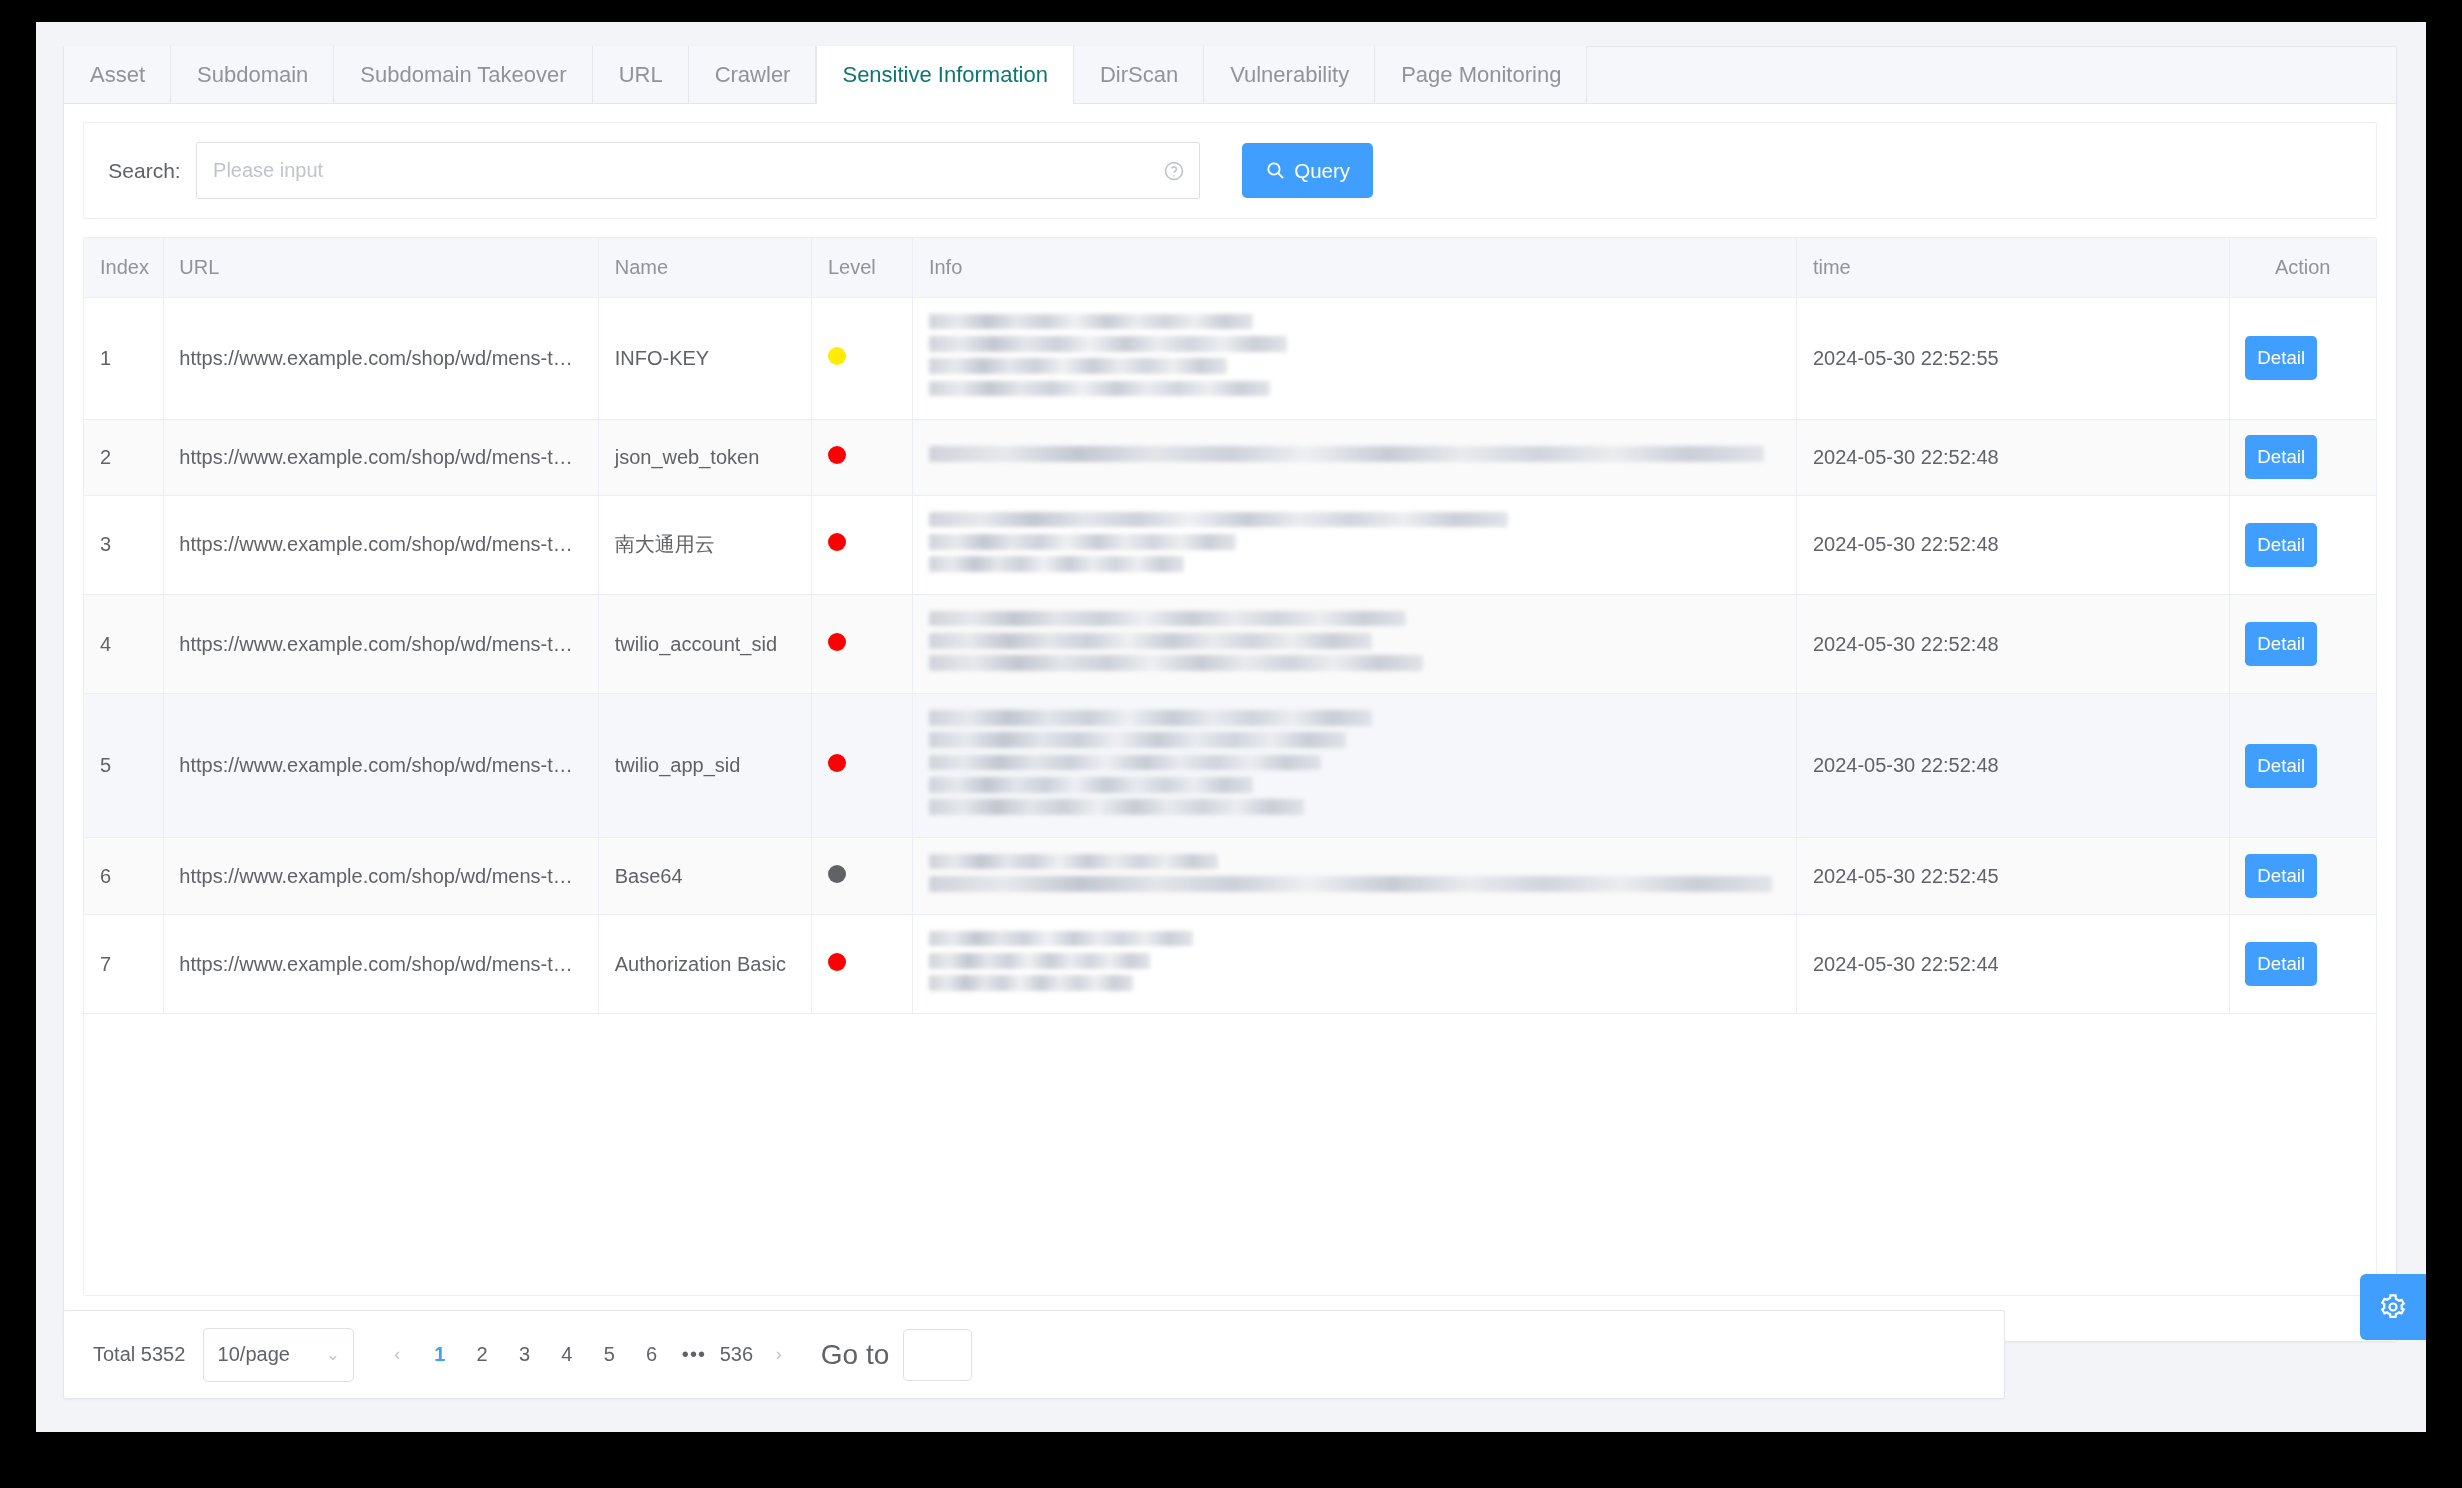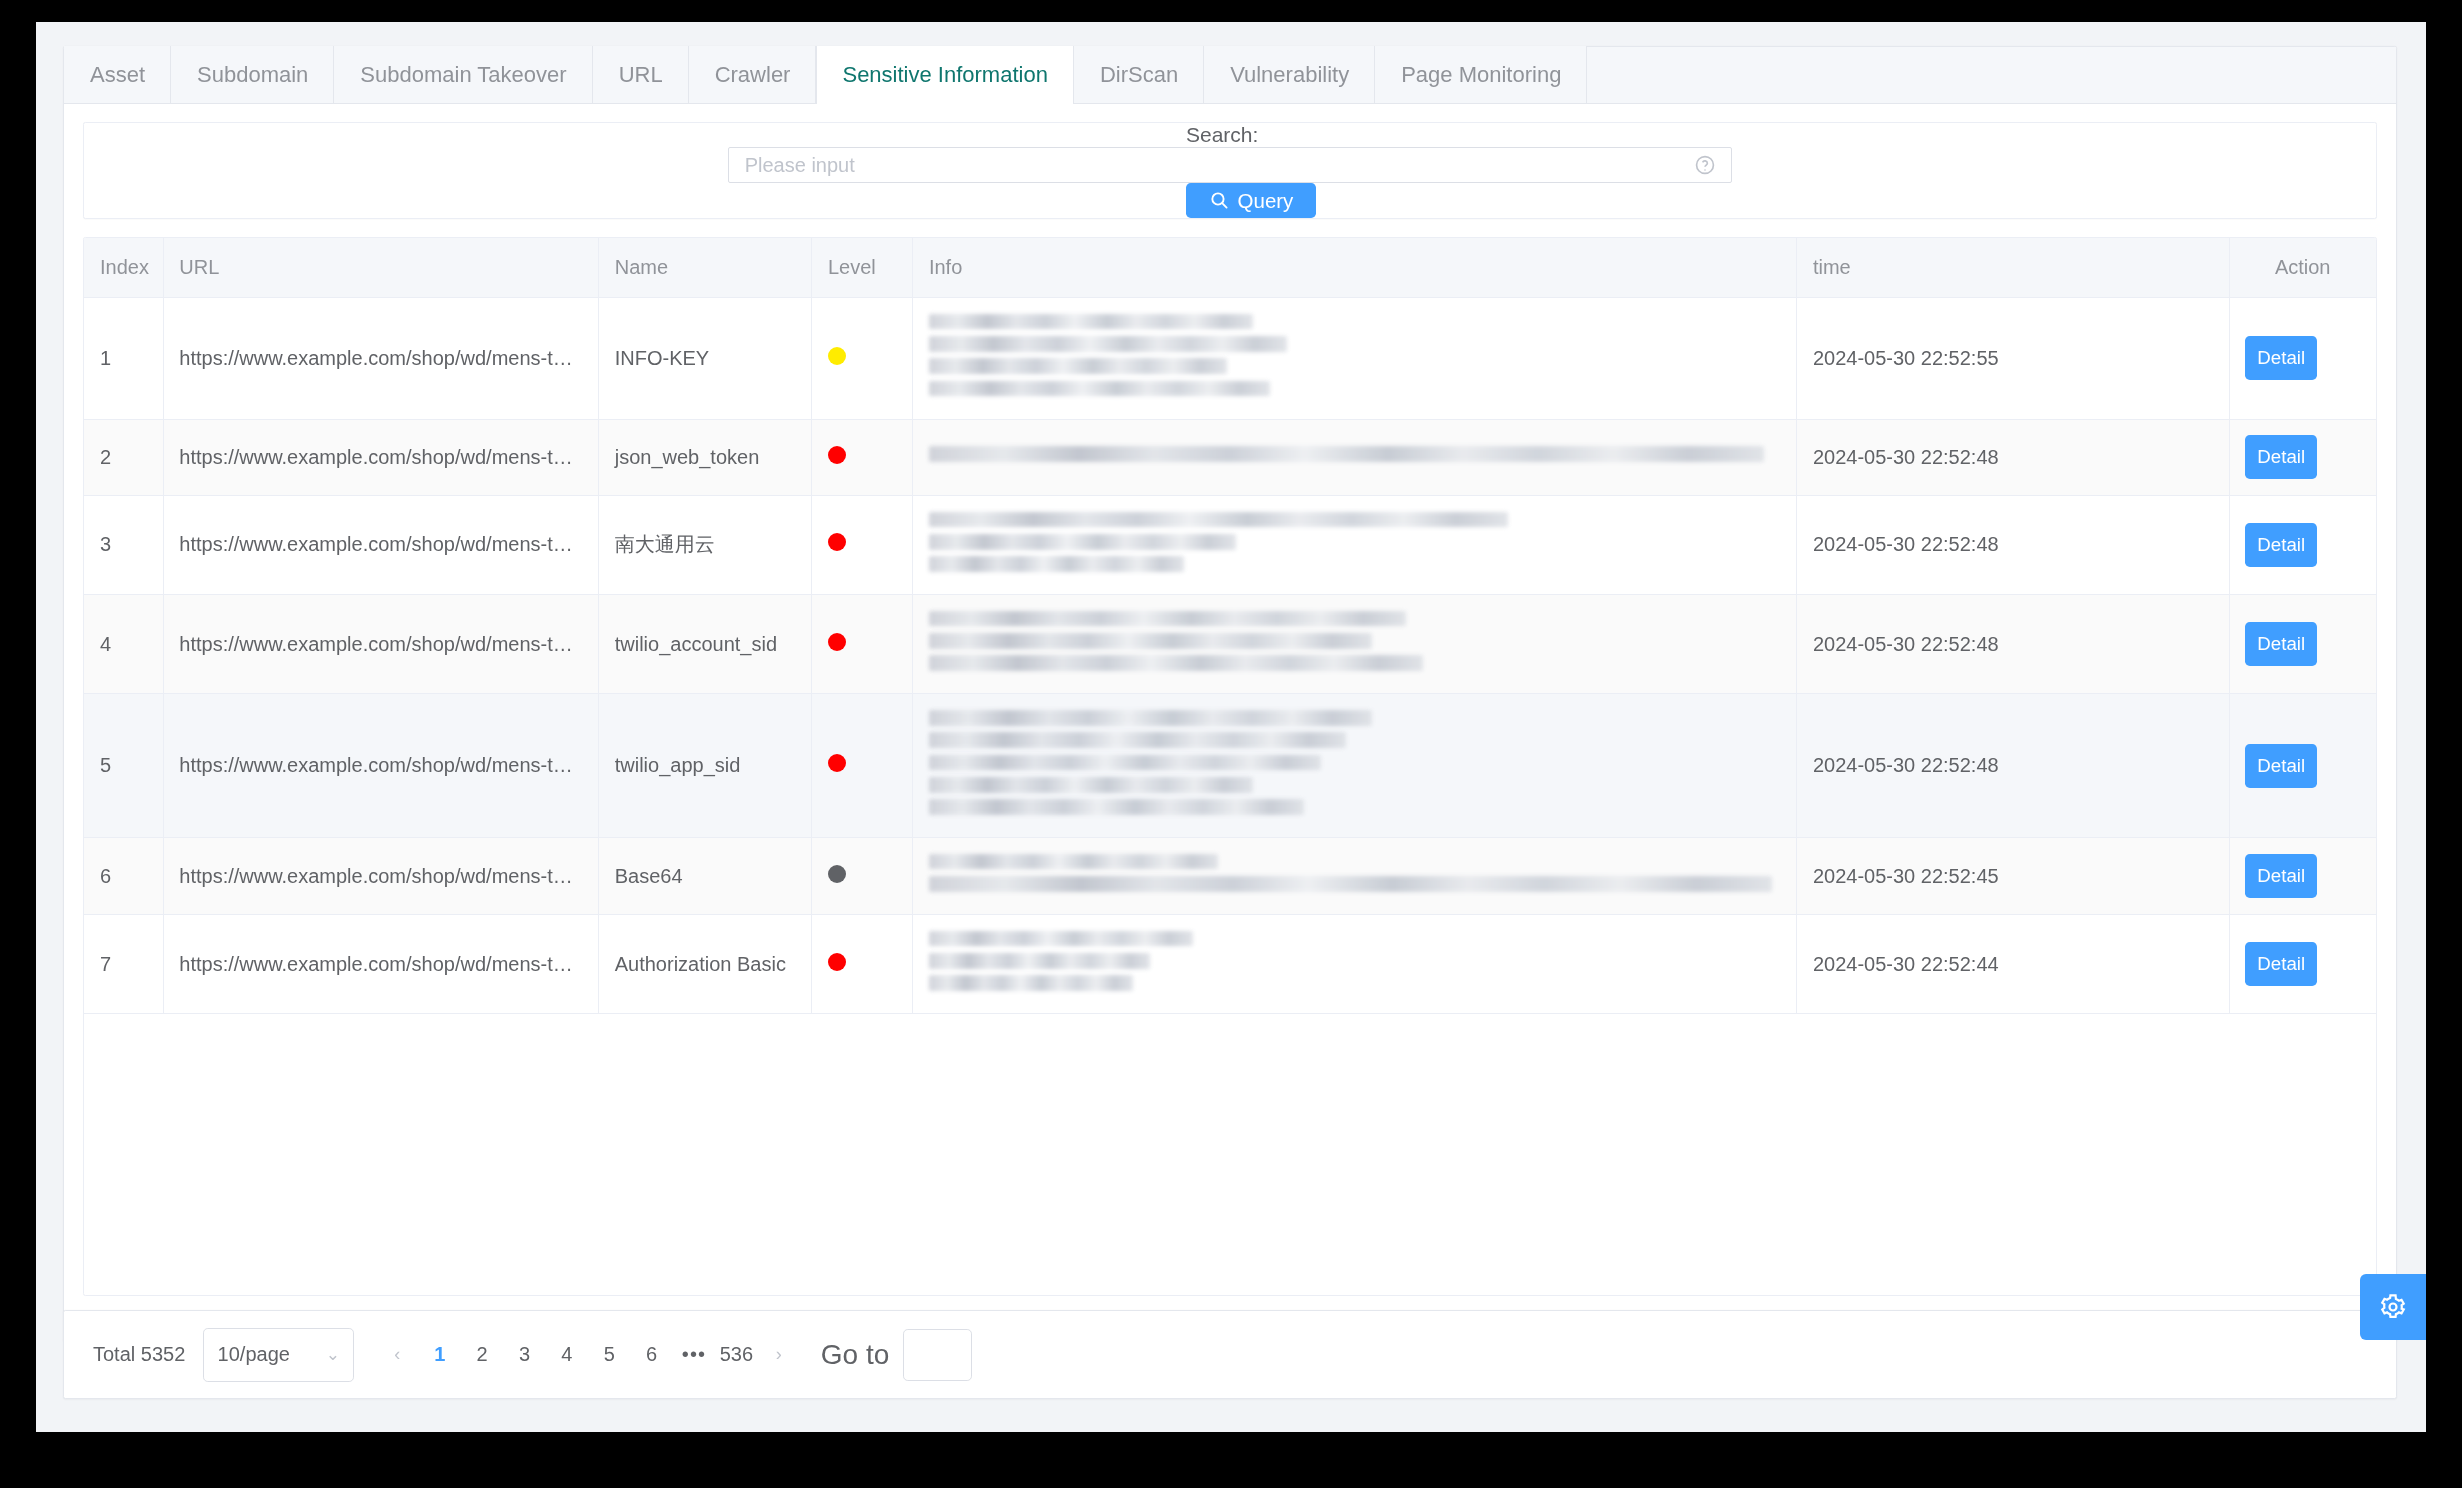--- a/index.html
+++ b/index.html
@@ -71,21 +71,20 @@
   
   .search-card {
     border: 0.6px solid #ebeef5;
     border-radius: 2.4px;
     background: #fff;
     padding: 0 24px;
     height: 97px;
     display: flex;
     align-items: center;
     box-shadow: 0 0.6px 1.2px rgba(0,0,0,.02);
-    flex-direction: column;
   }
   .search-label {
     font-size: 21px;
     color: #606266;
     margin-right: 15.7px;
     white-space: nowrap;
   }
   .search-input-wrap {
     position: relative;
     width: 1004px;
@@ -212,21 +211,21 @@
     filter: blur(1.9px);
     opacity: .85;
     border-radius: 1.8px;
   }
 
   
   .pager-card {
     position: absolute;
     left: 27px;
     top: 1288px;
-    width: 2334px;
+    width: 1942px;
     height: 89px;
     background: #ffffff;
     border: 0.6px solid #e4e7ed;
     border-radius: 2.4px;
     display: flex;
     align-items: center;
     padding: 0 29px;
     box-shadow: 0 0.6px 1.8px rgba(0,0,0,.04);
   }
   .pg-total { font-size: 20px; color: #606266; margin-right: 18px; white-space: nowrap; }

